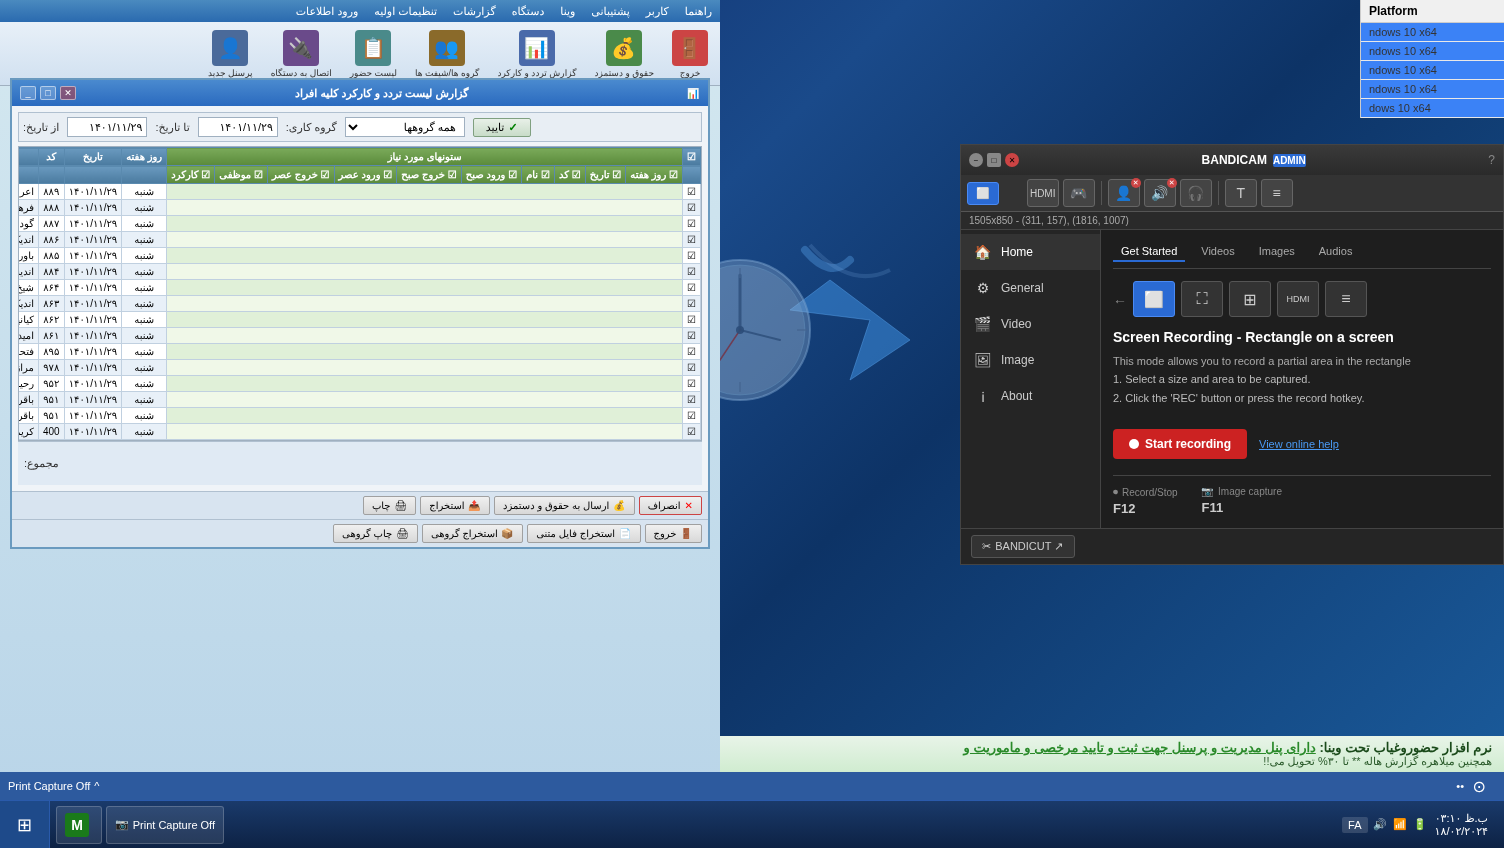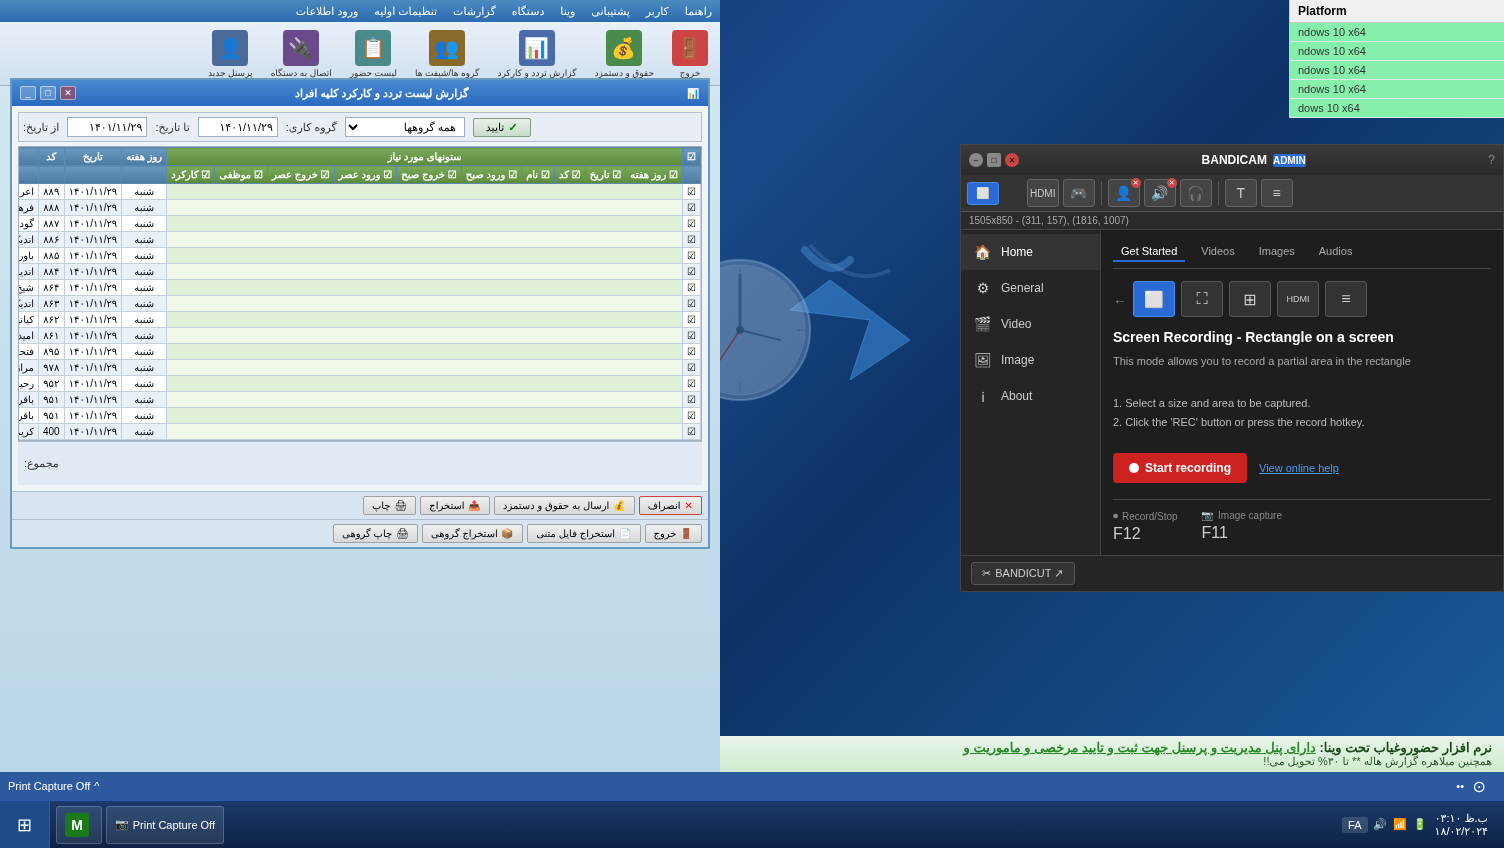--- a/index.html
+++ b/index.html
@@ -556,21 +556,21 @@
     .bandi-section-title {
       color: white;
       font-size: 14px;
       font-weight: bold;
       margin-bottom: 8px;
     }
     .bandi-section-desc {
       color: #aaa;
       font-size: 11px;
       line-height: 1.5;
-      margin-bottom: 24px;
+      margin-bottom: 0;
     }
 
     .bandi-steps {
       color: #bbb;
       font-size: 11px;
       line-height: 1.8;
       margin-bottom: 20px;
     }
 
     .bandi-actions {
@@ -618,22 +618,22 @@
     }
     .shortcut-label {
       color: #888;
       font-size: 10px;
       display: flex;
       align-items: center;
       gap: 4px;
     }
     .shortcut-key {
       color: #ccc;
-      font-size: 16px;
-      font-weight: normal;
+      font-size: 13px;
+      font-weight: bold;
     }
 
     .bandicut-bar {
       background: #252525;
       border-top: 1px solid #444;
       padding: 6px 10px;
       display: flex;
       align-items: center;
     }
     .bandicut-btn {
@@ -647,22 +647,22 @@
       display: flex;
       align-items: center;
       gap: 4px;
     }
 
     
     .platform-panel {
       position: absolute;
       top: 0;
       right: 0;
-      width: 215px;
-      background: #86efac;
+      width: 144px;
+      background: #3b82f6;
       border-left: 1px solid #ccc;
       z-index: 5;
     }
     .platform-header {
       background: #f0f0f0;
       padding: 4px 8px;
       font-size: 12px;
       font-weight: bold;
       border-bottom: 1px solid #ccc;
     }

